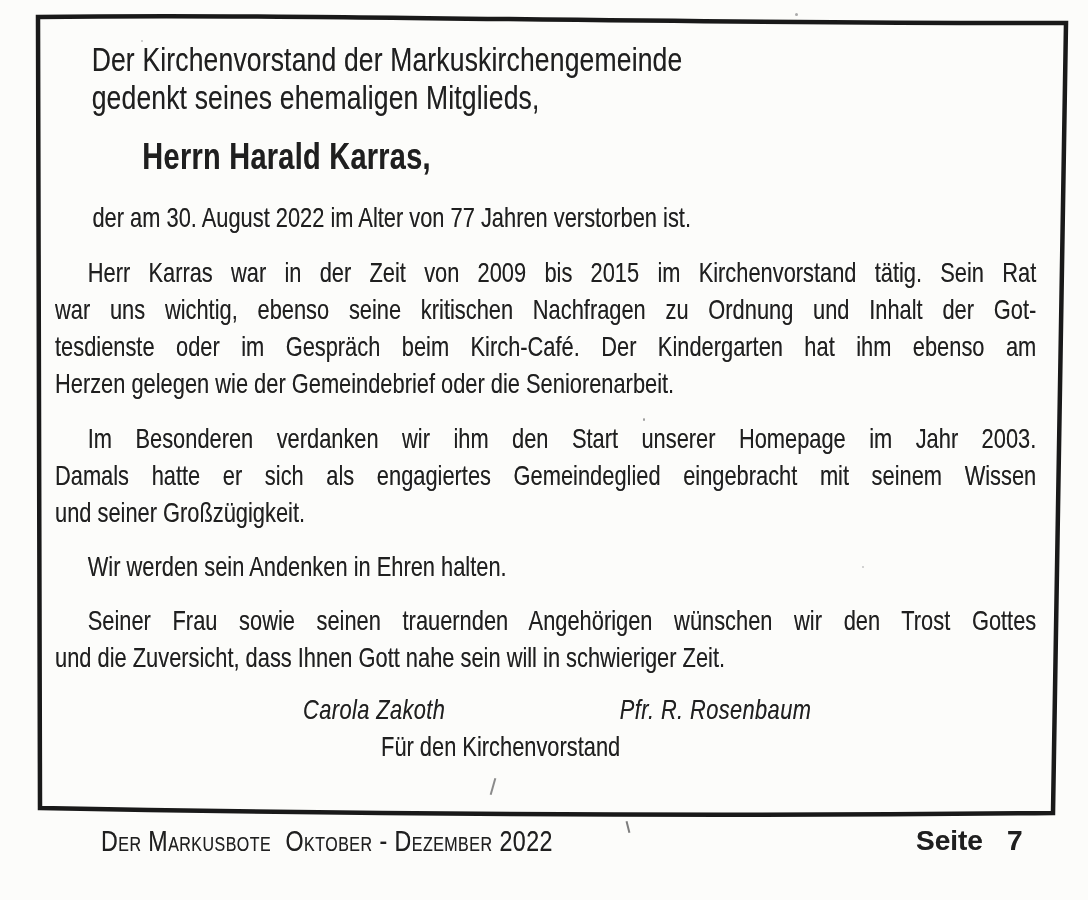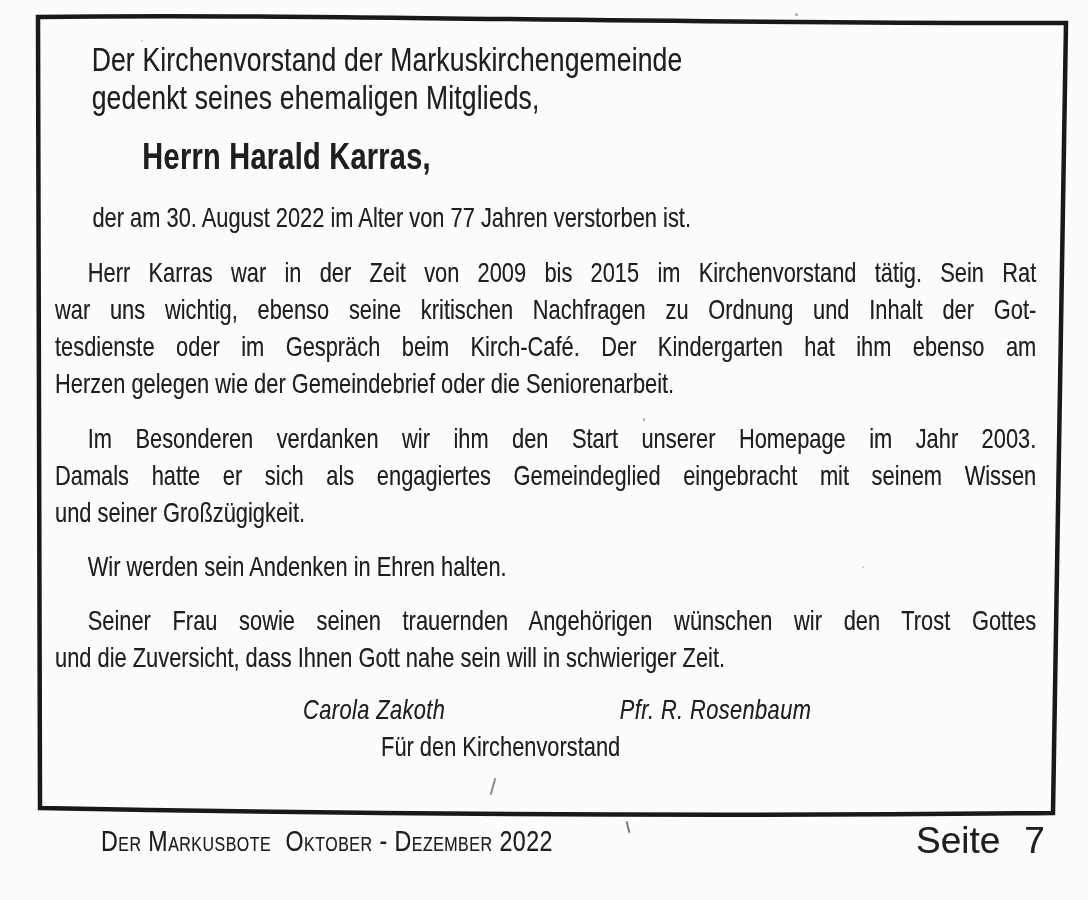--- a/index.html
+++ b/index.html
@@ -92,24 +92,25 @@
     transform-origin: 0 0;
     font-variant: small-caps;
     letter-spacing: 0.6px;
     text-shadow: 0 0 0.5px rgba(30,30,30,0.45);
   }
   .footer-left .issue { margin-left: 18px; }
   .footer-right {
     position: absolute;
     left: 916px;
     top: 824px;
-    font-size: 37px;
+    font-size: 28px;
     line-height: 34px;
     white-space: nowrap;
     text-shadow: 0 0 0.5px rgba(30,30,30,0.45);
+    font-weight: bold;
   }
   .footer-right .pagenum { margin-left: 24px; }
 
   
   .art { position: absolute; pointer-events: none; }
   .art-slash { left: 492px; top: 778px; width: 2px; height: 17px; background: #8a8a8a; transform: rotate(16deg); }
   .art-tick  { left: 627px; top: 821px; width: 2px; height: 12px; background: #7d7d7d; transform: rotate(-14deg); }
   .art-dot1  { left: 795px; top: 13px;  width: 3px; height: 3px;  background: #ababab; border-radius: 50%; }
   .art-dot2  { left: 643px; top: 418px; width: 2px; height: 3px;  background: #9a9a9a; border-radius: 50%; }
   .art-dot3  { left: 141px; top: 40px;  width: 2px; height: 2px;  background: #c0c0c0; border-radius: 50%; }

